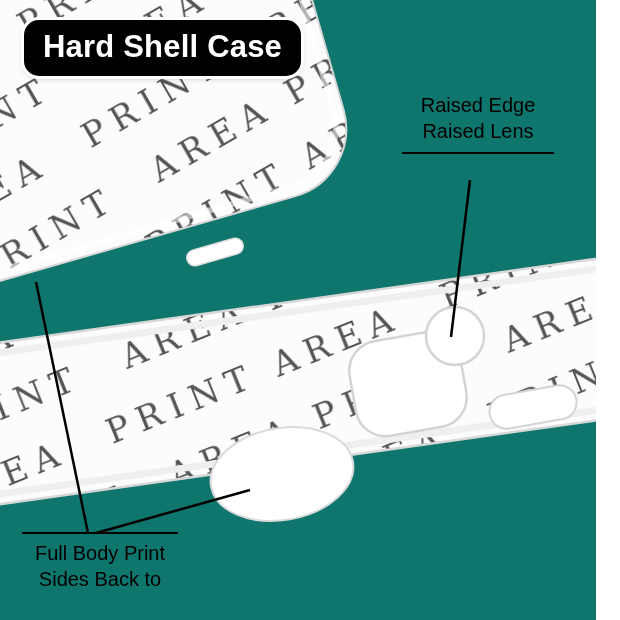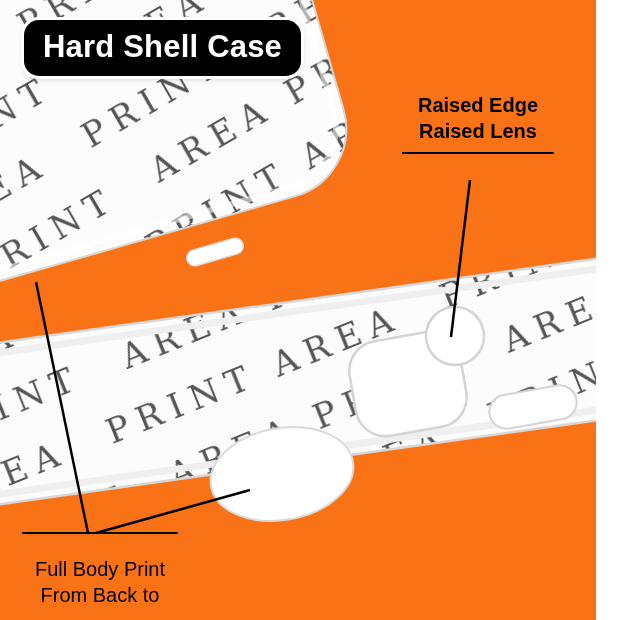--- a/index.html
+++ b/index.html
@@ -3,21 +3,21 @@
 <meta charset="utf-8">
 <style>
   * { margin: 0; padding: 0; box-sizing: border-box; }
   html, body { width: 620px; height: 620px; background: #ffffff; }
   body { font-family: "Liberation Sans", sans-serif; }
 
   .stage {
     position: relative;
     width: 596px;
     height: 620px;
-    background: #f97316;
+    background: #0f766e;
     overflow: hidden;
   }
 
   .product-svg {
     position: absolute;
     left: 0; top: 0;
     width: 620px; height: 620px;
     z-index: 1;
   }
 
@@ -52,27 +52,26 @@
     line-height: 1.3;
     color: #000000;
   }
   .anno span { display: block; }
 
   .anno-camera {
     left: 402px; top: 92px;
     width: 152px;
     padding-bottom: 8px;
     border-bottom: 2.5px solid #000000;
-    font-weight: bold;
   }
 
   .anno-fullbody {
     left: 22px; top: 532px;
     width: 156px;
-    padding-top: 22px;
+    padding-top: 6px;
     border-top: 2.5px solid #000000;
   }
 </style>
 </head>
 <body>
 
 <div class="stage">
 
   <svg class="product-svg" viewBox="0 0 620 620" xmlns="http://www.w3.org/2000/svg" aria-hidden="true">
 
@@ -110,16 +109,16 @@
 
   <div class="badge">Hard Shell Case</div>
 
   <div class="anno anno-camera">
     <span>Raised Edge</span>
     <span>Raised Lens</span>
   </div>
 
   <div class="anno anno-fullbody">
     <span>Full Body Print</span>
-    <span>From Back to</span>
+    <span>Sides Back to</span>
   </div>
 
 </div>
 
 </body></html>

